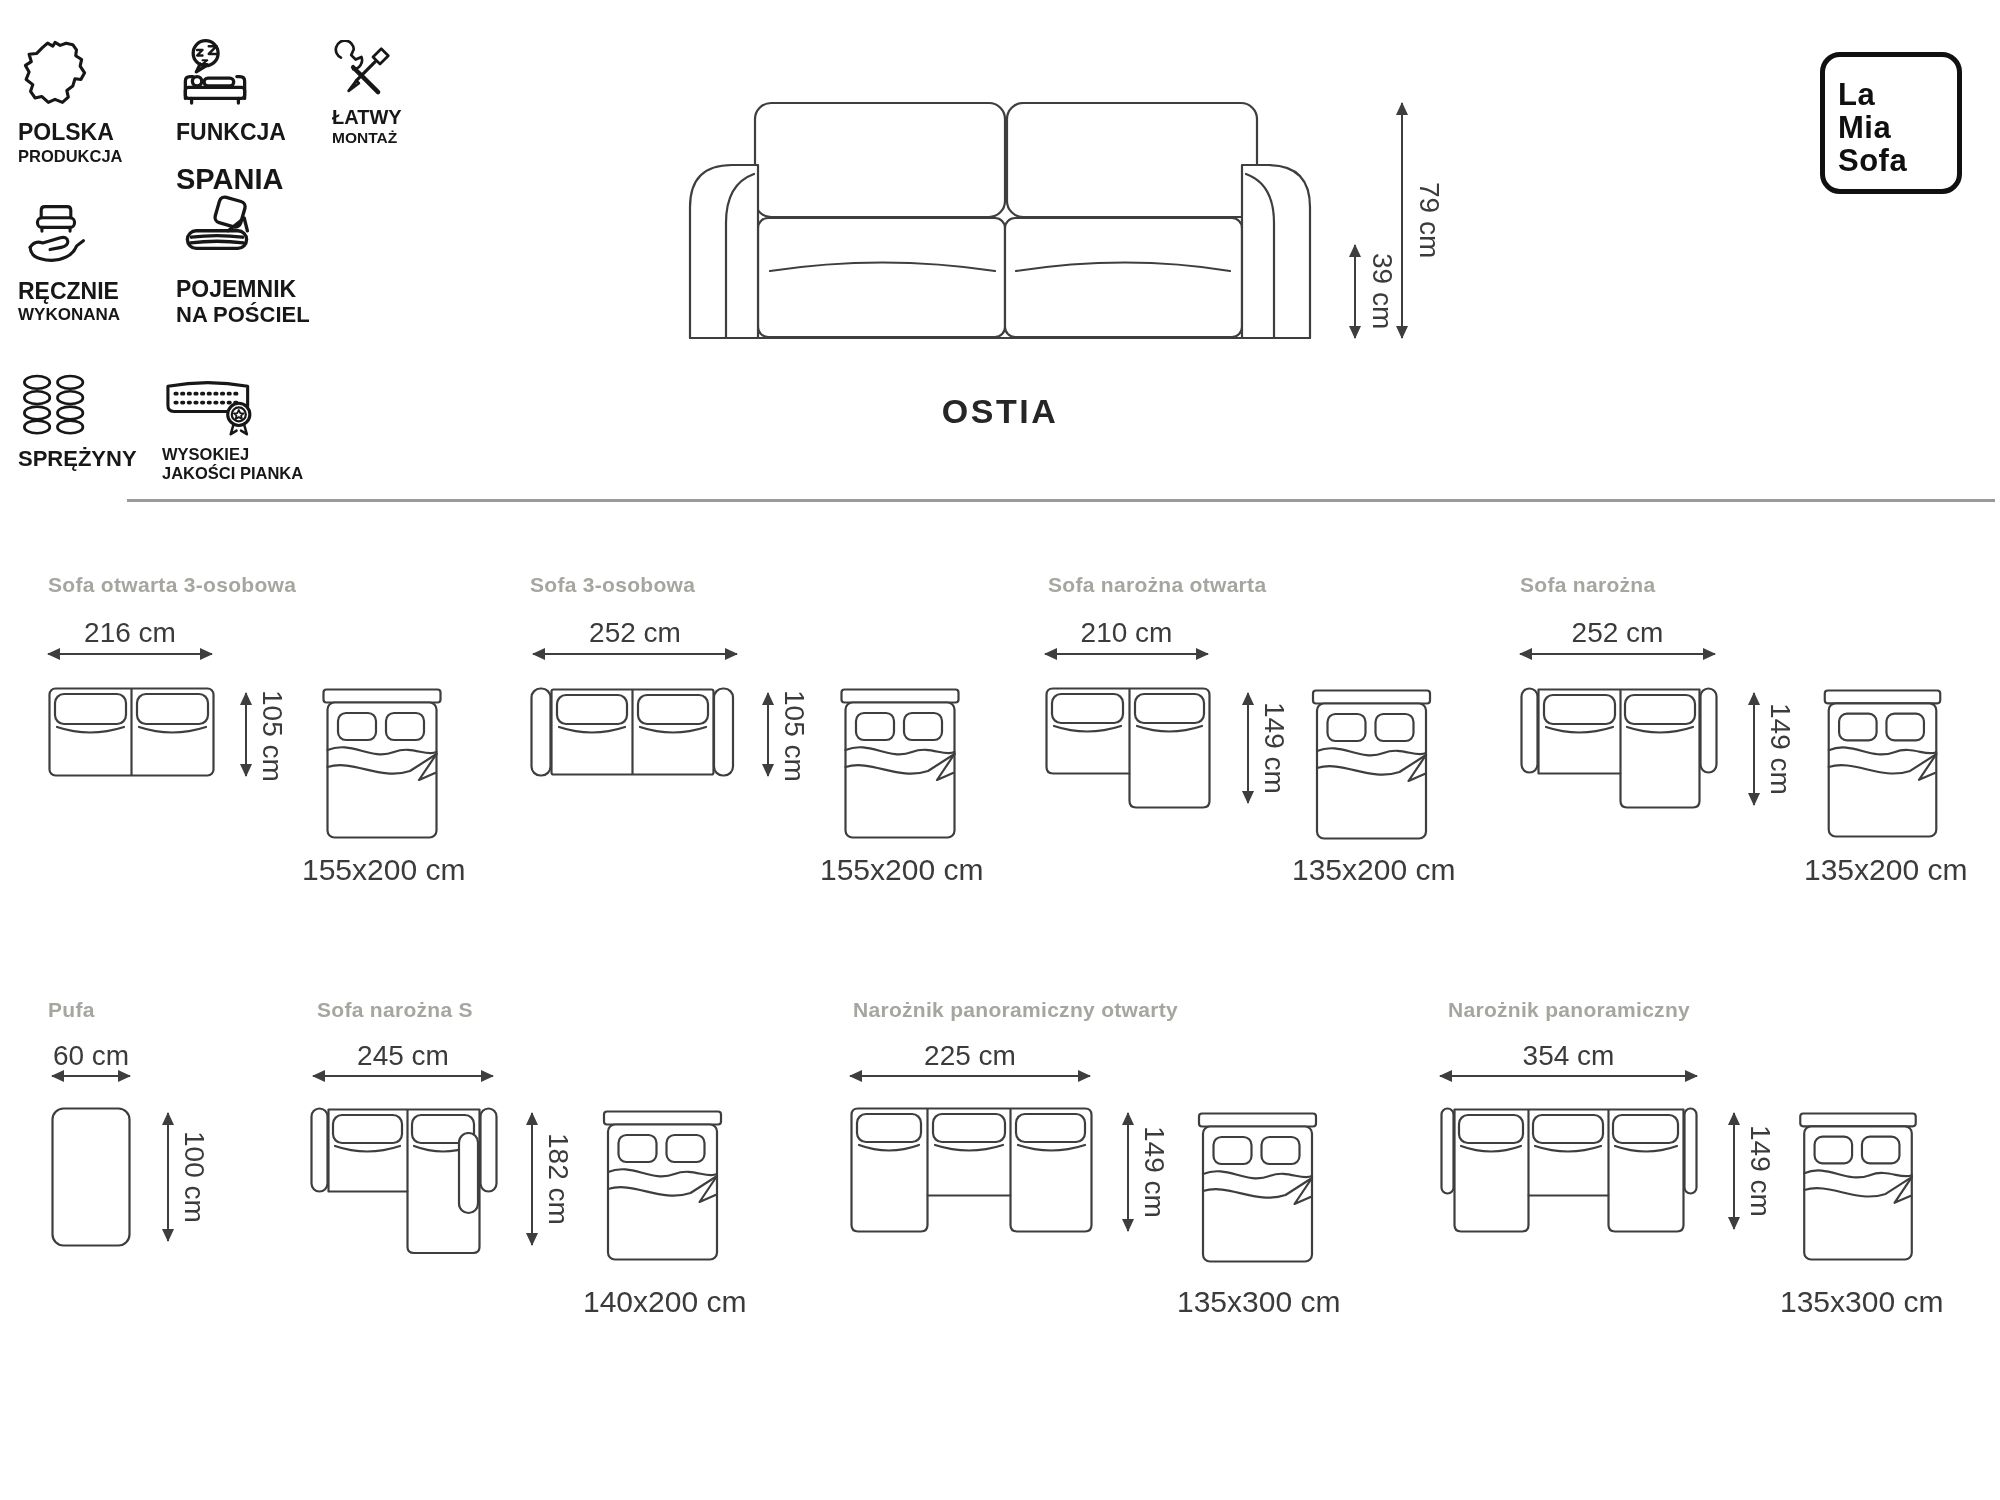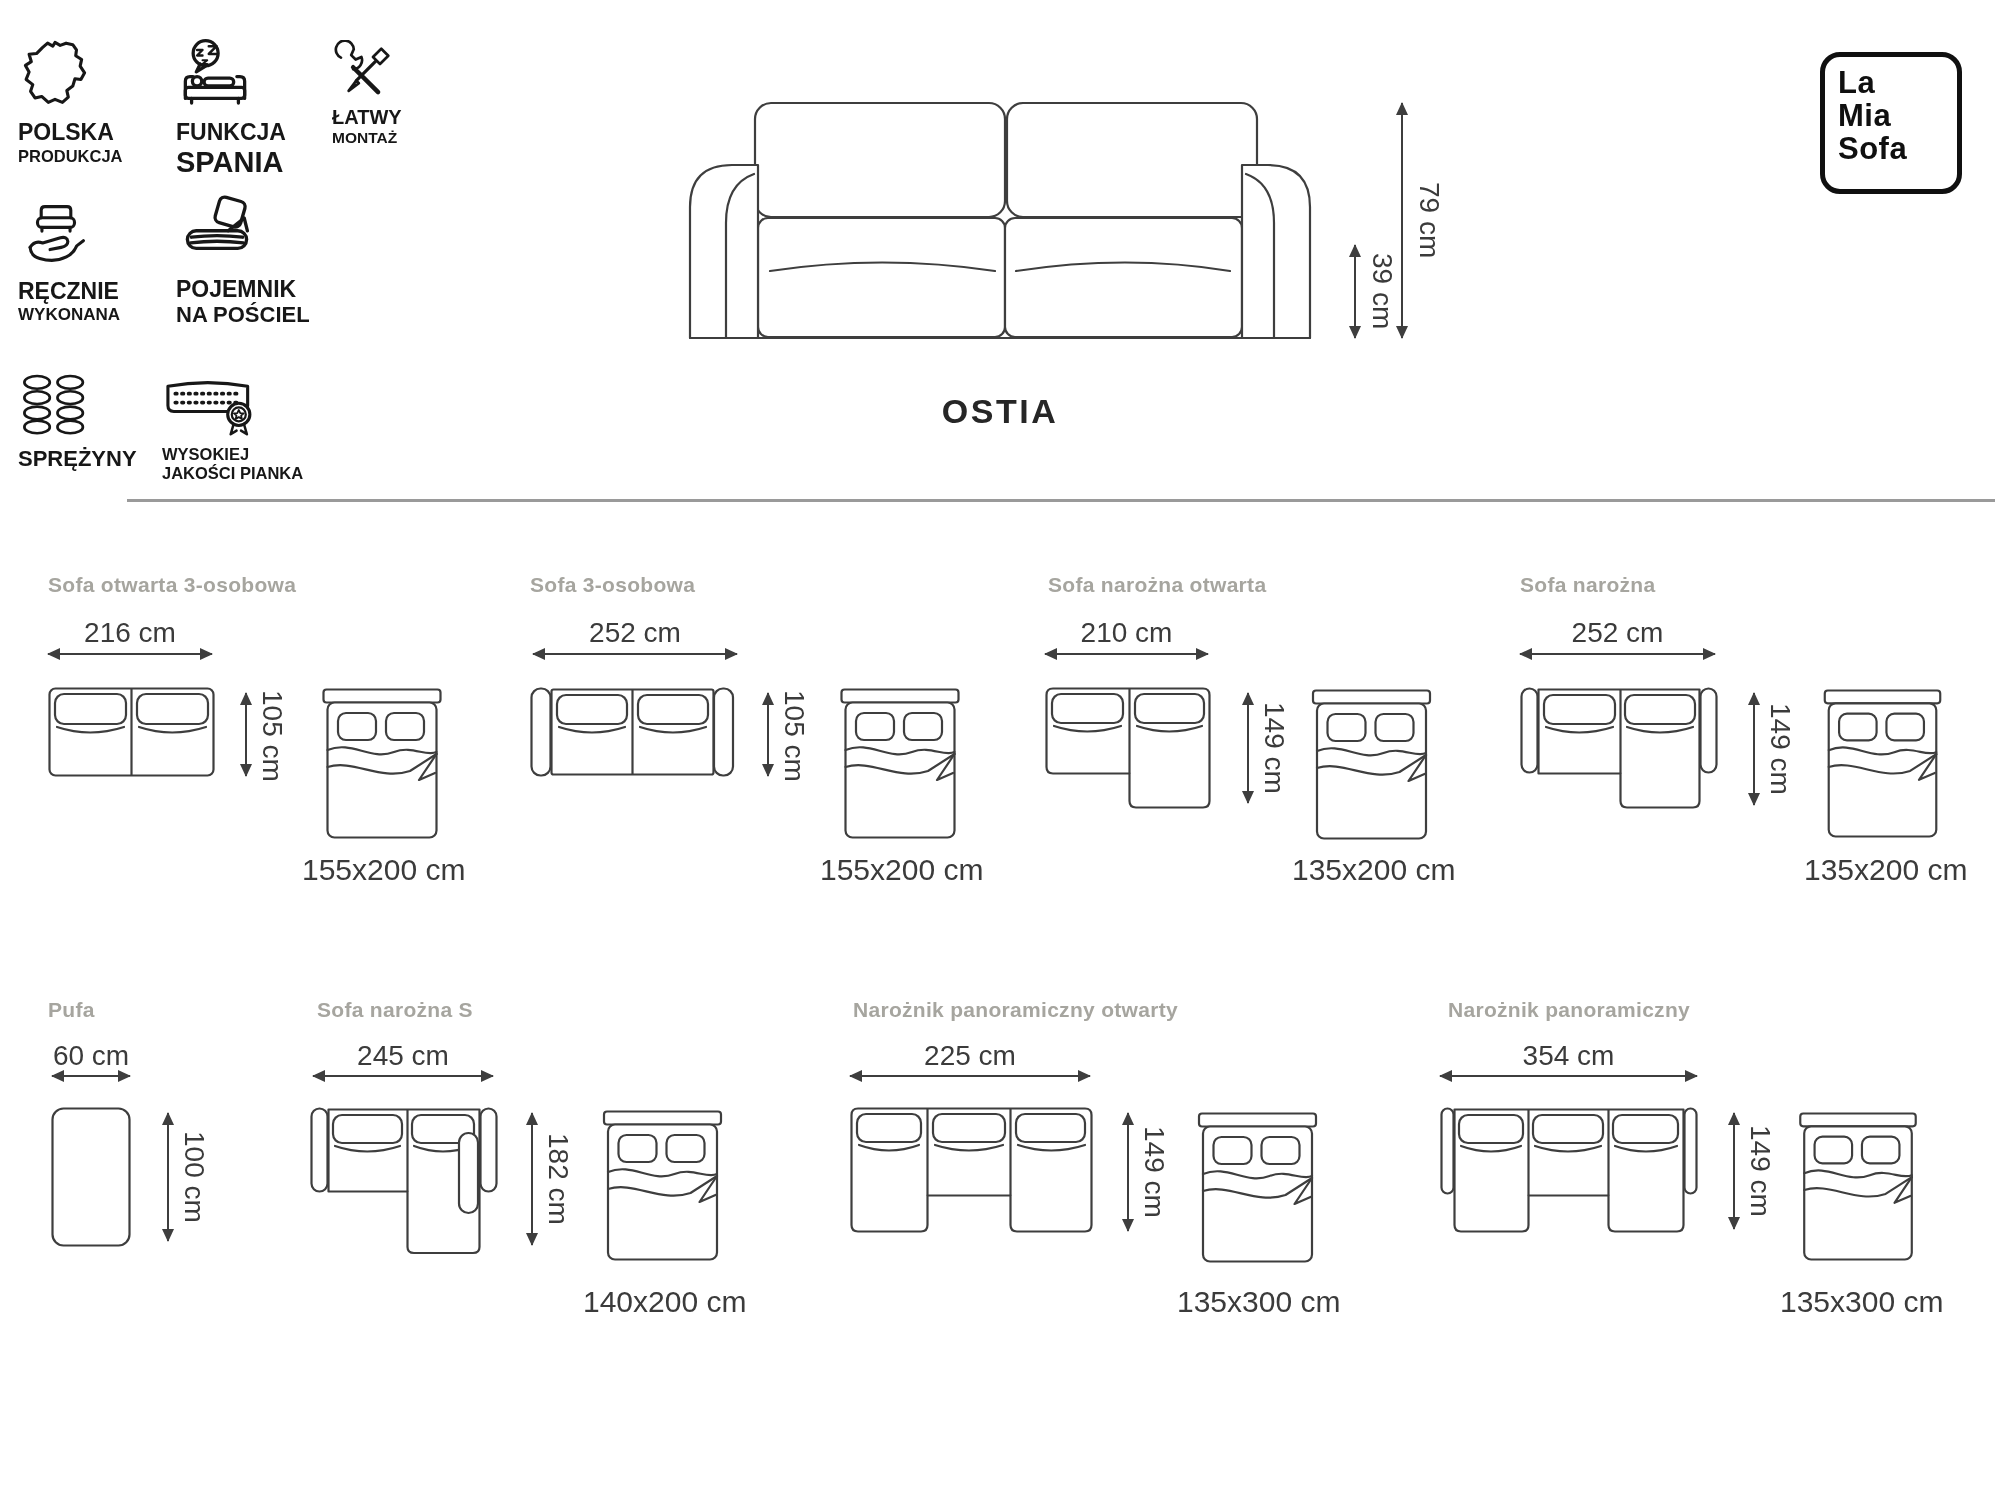--- a/index.html
+++ b/index.html
@@ -21,21 +21,21 @@
   .vlabel{position:absolute;writing-mode:vertical-rl;text-align:center;font-size:28px;font-weight:500;color:#3b3b3b;white-space:nowrap;}
   .vname{position:absolute;font-size:21px;font-weight:600;color:#a6a59f;letter-spacing:.3px;white-space:nowrap;}
   .bedlabel{position:absolute;text-align:center;font-size:30px;font-weight:500;color:#3b3b3b;white-space:nowrap;}
   .variant{position:absolute;width:470px;height:335px;}
   
   .plan,.bed{position:absolute;}
   .lineart{fill:#fff;stroke:#3e3e3e;stroke-width:2.2;stroke-linecap:round;stroke-linejoin:round;}
   .icons{fill:none;stroke:#171717;stroke-width:4.2;stroke-linecap:round;stroke-linejoin:round;}
   .title{position:absolute;left:850px;top:392px;width:300px;text-align:center;font-size:34px;font-weight:600;letter-spacing:2.5px;color:#262626;}
   .logo{position:absolute;left:1820px;top:52px;width:142px;height:142px;border:5px solid #101010;border-radius:20px;box-sizing:border-box;
-        padding:10px 0 0 13px;font-size:31px;font-weight:800;line-height:1.06;color:#101010;letter-spacing:.5px;}
+        padding:22px 0 0 13px;font-size:31px;font-weight:800;line-height:1.06;color:#101010;letter-spacing:.5px;}
   .divider{position:absolute;left:127px;top:499px;width:1868px;height:2.5px;background:#9a9a9a;}
 </style>
 </head>
 <body>
 
 <div class="canvas">
 
   <svg width="0" height="0" style="position:absolute" aria-hidden="true">
     <defs>
       <g id="bed" class="lineart">
@@ -65,21 +65,21 @@
       <path d="M42,13 h10 l-10,10 h10" stroke-width="3.2"></path>
       <path d="M27,18 h7 l-7,7 h7" stroke-width="3"></path>
       <path d="M34,31 h6 l-6,5 h6" stroke-width="2.6"></path>
       <path d="M12,80 V58 Q12,52 18,52 H22 M88,80 V58 Q88,52 82,52 H78"></path>
       <rect x="12" y="66" width="76" height="14" rx="4"></rect>
       <circle cx="27" cy="58" r="6"></circle>
       <rect x="36" y="54" width="38" height="10" rx="5"></rect>
       <path d="M20,80 V86 M80,80 V86"></path>
     </svg>
     <div class="b1" style="font-size:23px;font-weight:700;margin-top:5px;">FUNKCJA</div>
-    <div class="b2" style="font-size:29px;font-weight:700;margin-top:1px;">SPANIA</div>
+    <div class="b2" style="font-size:29px;font-weight:700;margin-top:18px;">SPANIA</div>
   </div>
 
   <div class="badge" style="left:332px;top:40px;width:140px;">
     <svg width="64" height="66" viewBox="0 0 100 100" class="icons">
       <path d="M14,26 A14,14 0 1 1 34,13 L30,22 L37,29 L46,25 A14,14 0 0 1 33,44"></path>
       <path d="M33,41 L72,80" stroke-width="7"></path>
       <path d="M77,12 l11,11 -13,13 -11,-11 z"></path>
       <path d="M68,32 L38,62" stroke-width="5"></path>
       <path d="M38,62 l-12,16 16,-12 z"></path>
     </svg>

